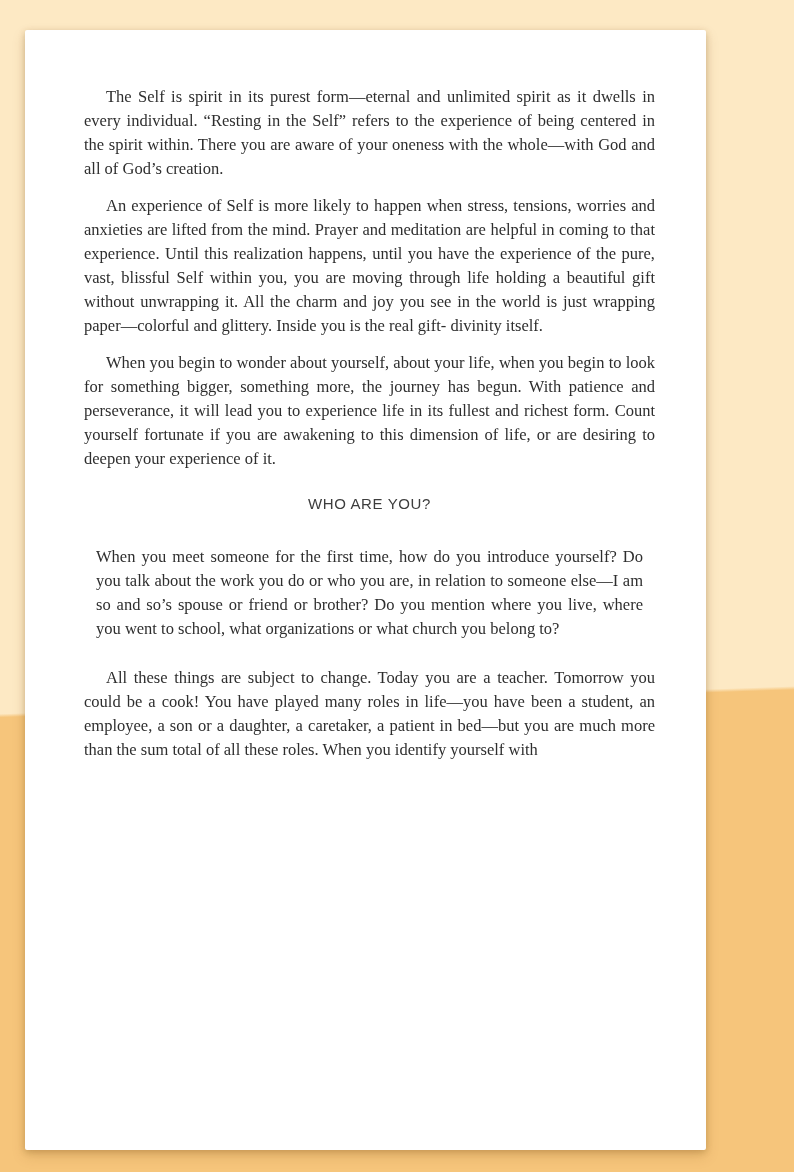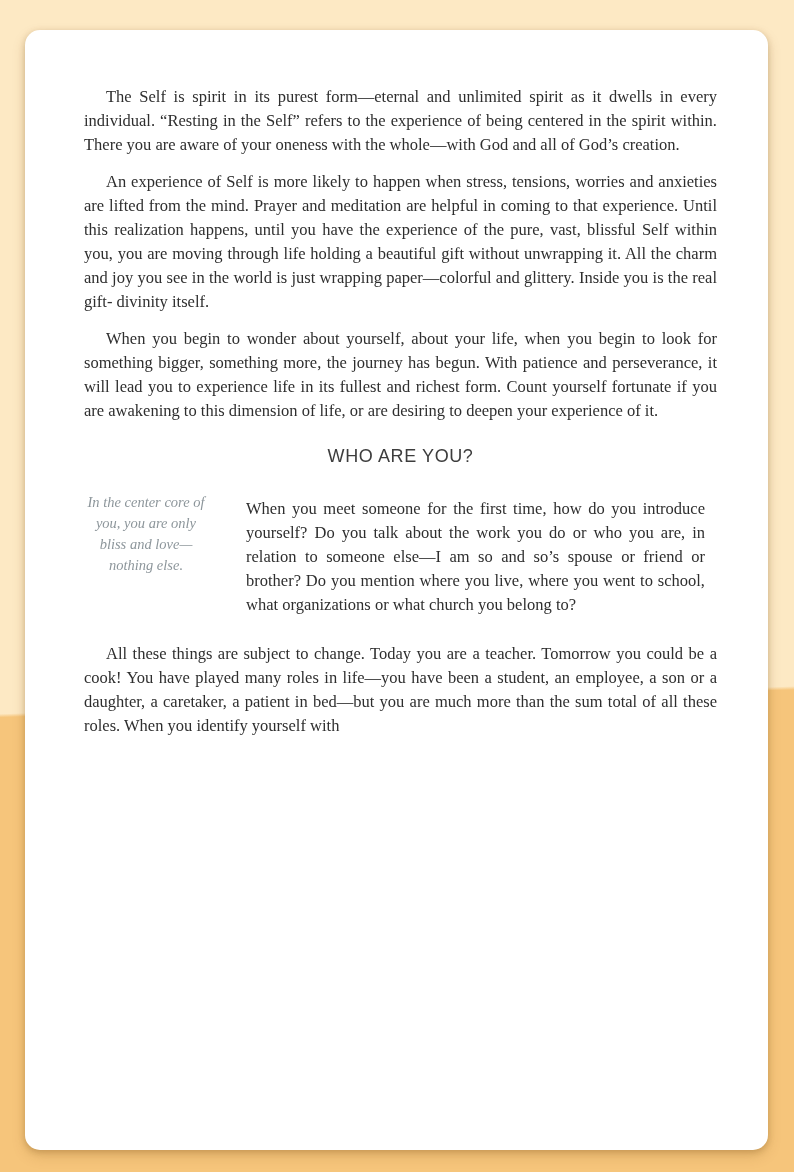--- a/index.html
+++ b/index.html
@@ -16,43 +16,43 @@
     background: linear-gradient(178deg,
       #fde9c4 0%,
       #fde9c4 59.5%,
       #f6c57b 59.8%,
       #f6c57b 100%);
   }
   .page {
     position: absolute;
     left: 25px;
     top: 30px;
-    width: 743px;
+    width: 681px;
     height: 1120px;
     background: #ffffff;
-    border-radius: 15px;
+    border-radius: 2px;
     box-shadow: 0 2px 6px rgba(120, 80, 20, 0.28), 0 6px 14px rgba(120, 80, 20, 0.18);
   }
   .content {
     padding: 55px 51px 0 59px;
     color: #2e2e2e;
     font-size: 16.5px;
     line-height: 24px;
     text-align: justify;
   }
   .para {
     margin: 0 0 13px 0;
     text-indent: 22px;
   }
   .section-heading {
     margin: 21px 0 17px 0;
     text-align: center;
     text-indent: 0;
     font-family: "Liberation Sans", "DejaVu Sans", sans-serif;
-    font-size: 18px;
+    font-size: 15px;
     font-weight: 400;
     letter-spacing: 0.6px;
     color: #3d3d3d;
   }
   .quote-row {
     display: flex;
     align-items: flex-start;
     margin: 0 0 13px 0;
   }
   .margin-quote {
@@ -80,20 +80,19 @@
 
     <p class="para">The Self is spirit in its purest form—eternal and unlimited spirit as it dwells in every individual. “Resting in the Self” refers to the experience of being centered in the spirit within. There you are aware of your oneness with the whole—with God and all of God’s creation.</p>
 
     <p class="para">An experience of Self is more likely to happen when stress, tensions, worries and anxieties are lifted from the mind. Prayer and meditation are helpful in coming to that experience. Until this realization happens, until you have the experience of the pure, vast, blissful Self within you, you are moving through life holding a beautiful gift without unwrapping it. All the charm and joy you see in the world is just wrapping paper—colorful and glittery. Inside you is the real gift- divinity itself.</p>
 
     <p class="para">When you begin to wonder about yourself, about your life, when you begin to look for something bigger, something more, the journey has begun. With patience and perseverance, it will lead you to experience life in its fullest and richest form. Count yourself fortunate if you are awakening to this dimension of life, or are desiring to deepen your experience of it.</p>
 
     <h2 class="section-heading">WHO ARE YOU?</h2>
 
     <div class="quote-row">
-      <div class="margin-quote">In the center core of you, you are only bliss and love—nothing else.</div>
       <p class="quote-para">When you meet someone for the first time, how do you introduce yourself? Do you talk about the work you do or who you are, in relation to someone else—I am so and so’s spouse or friend or brother? Do you mention where you live, where you went to school, what organizations or what church you belong to?</p>
     </div>
 
     <p class="para">All these things are subject to change. Today you are a teacher. Tomorrow you could be a cook! You have played many roles in life—you have been a student, an employee, a son or a daughter, a caretaker, a patient in bed—but you are much more than the sum total of all these roles. When you identify yourself with</p>
 
   </div>
 </div>
 
 </body></html>

